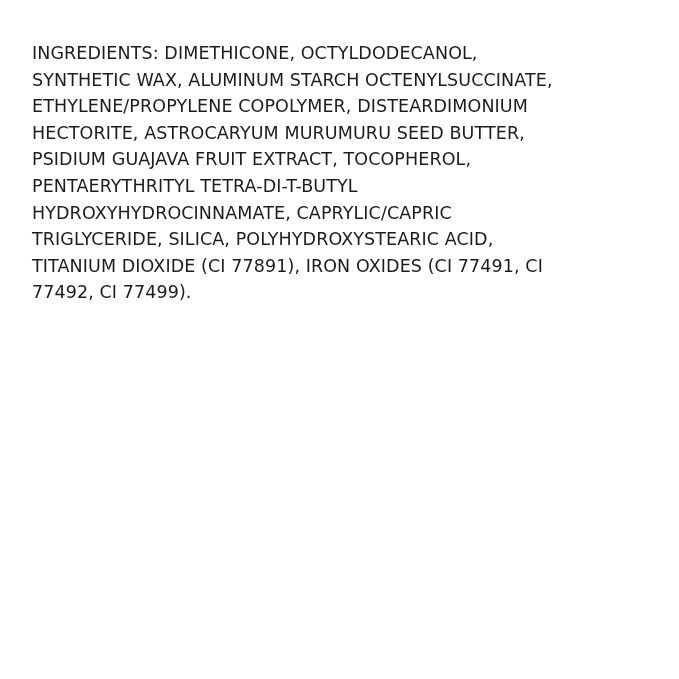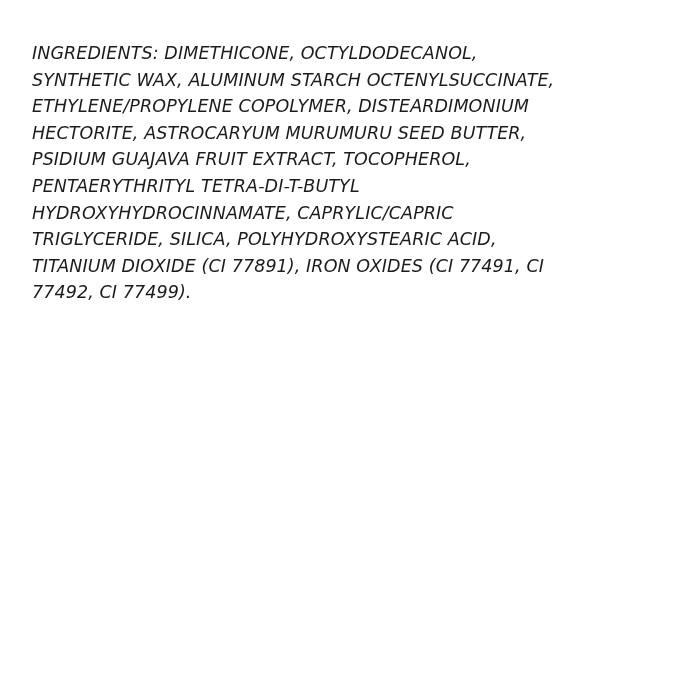--- a/index.html
+++ b/index.html
@@ -23,21 +23,20 @@
   }
   .ingredients-block {
     font-size: 17.5px;
     line-height: 1.52;
     letter-spacing: 0.1px;
     color: #1c1c1c;
     text-align: left;
     white-space: pre-wrap;
     word-break: normal;
     max-width: 620px;
-    font-style: italic;
   }
 </style>
 </head>
 <body>
 
 <div class="page">
   <div class="ingredients-block">INGREDIENTS: DIMETHICONE, OCTYLDODECANOL,
 SYNTHETIC WAX, ALUMINUM STARCH OCTENYLSUCCINATE,
 ETHYLENE/PROPYLENE COPOLYMER, DISTEARDIMONIUM
 HECTORITE, ASTROCARYUM MURUMURU SEED BUTTER,

